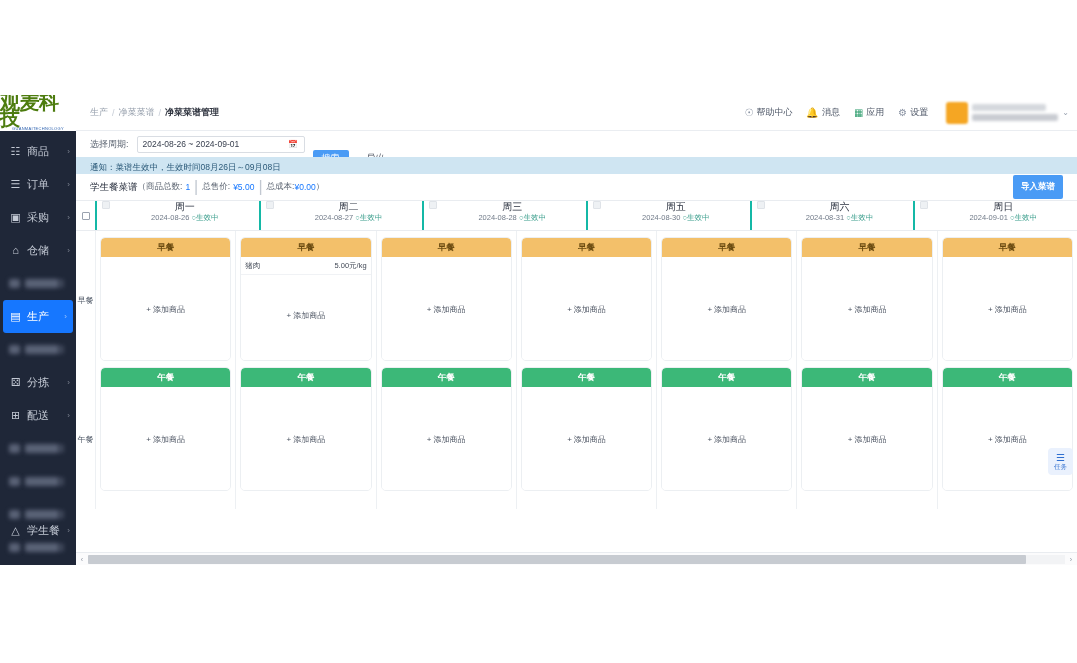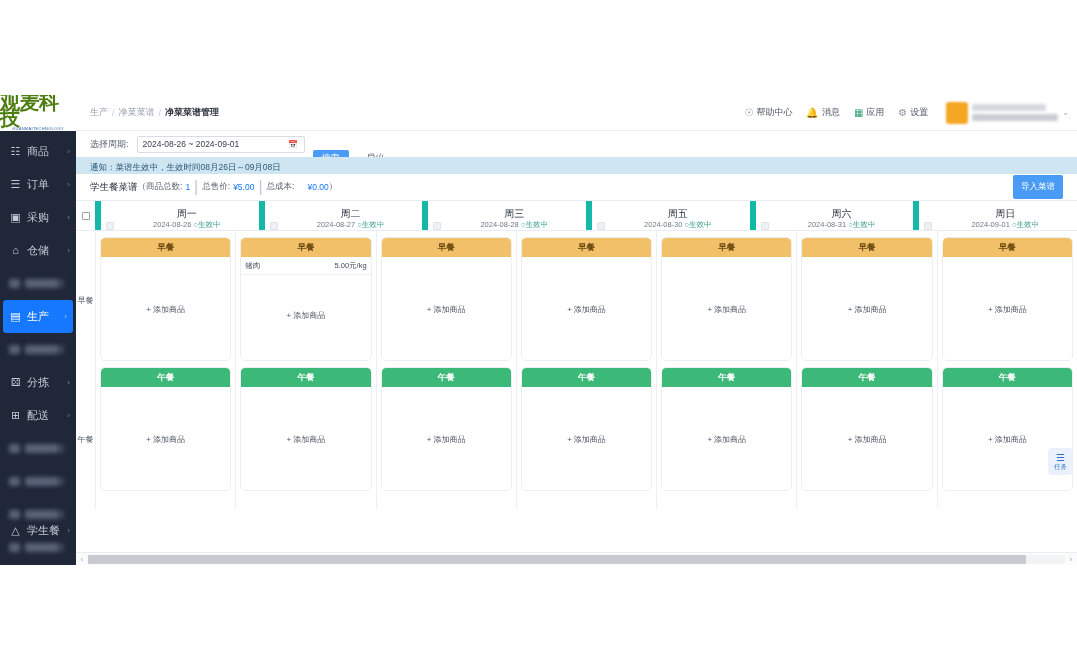--- a/index.html
+++ b/index.html
@@ -147,20 +147,21 @@
   .summary .title { font-size: 9.5px; color: #2b3240; }
   .summary .meta { font-size: 8.5px; color: #5c6572; }
   .summary .num { color: #1677ff; }
   .summary .money { color: #1677ff; }
   .summary .sp { color: #c2c8d1; margin: 0 4px; }
   .btn-import {
     margin-left: auto; height: 24px; padding: 12px 8px;
     background: #4a9bf5; color: #fff; font-size: 8.5px;
     border-radius: 2px; display: inline-flex; align-items: center;
     cursor: pointer;
+    font-weight: bold;
   }
 
   
   .tablewrap { flex: 1; position: relative; overflow: hidden; background:#fff; }
   .thead {
     display: flex; height: 31px;
     border-top: 1px solid #e9ecf0;
     border-bottom: 1px solid #e9ecf0;
     background: #fff;
   }
@@ -168,22 +169,22 @@
     width: 19px; flex: 0 0 19px;
     display: flex; align-items: center; justify-content: center;
   }
   .cbox {
     width: 8px; height: 8px; border: 1px solid #9aa2af;
     background: #fff; border-radius: 1px; cursor: pointer;
   }
   .cbox.dim { border-color: #dfe3e8; background: #eef1f4; }
   .daycol {
     flex: 1 1 0; min-width: 0;
-    border-left: 6px solid #14b8a6;
-    display: flex; align-items: flex-end;
+    border-left: 2px solid #14b8a6;
+    display: flex; align-items: flex-start;
     position: relative;
   }
   .daycol .dc-check { width: 18px; flex: 0 0 18px; display:flex; align-items:center; justify-content:center; }
   .dc-inner { flex: 1; text-align: center; padding-right: 4px; }
   .dc-day { font-size: 10px; color: #2b3240; line-height: 12px; }
   .dc-date { font-size: 7.5px; color: #707a88; line-height: 10px; }
   .dc-date .stt { color: #3a9e8c; }
   .dc-date .clock { color: #3a9e8c; }
 
   .tbody { display: flex; height: 278px; }
@@ -399,21 +400,21 @@
     <div class="summary">
       <span class="title">学生餐菜谱</span>
       <span class="meta">（</span>
       <span class="meta">商品总数:</span>
       <span class="meta num" style="margin-left:3px">1</span>
       <span class="sp">|</span>
       <span class="meta">总售价:</span>
       <span class="meta money" style="margin-left:3px">¥5.00</span>
       <span class="sp">|</span>
       <span class="meta">总成本:</span>
-      <span class="meta money" style="margin-left:13px">¥0.00</span>
+      <span class="meta money" style="margin-left:0">¥0.00</span>
       <span class="meta">）</span>
       <div class="btn-import">导入菜谱</div>
     </div>
 
     <div class="tablewrap">
       <div class="thead">
         <div class="col-check">
           <div class="cbox"></div>
         </div>
         <div id="thead-cols" style="display:flex;flex:1;min-width:0;">

